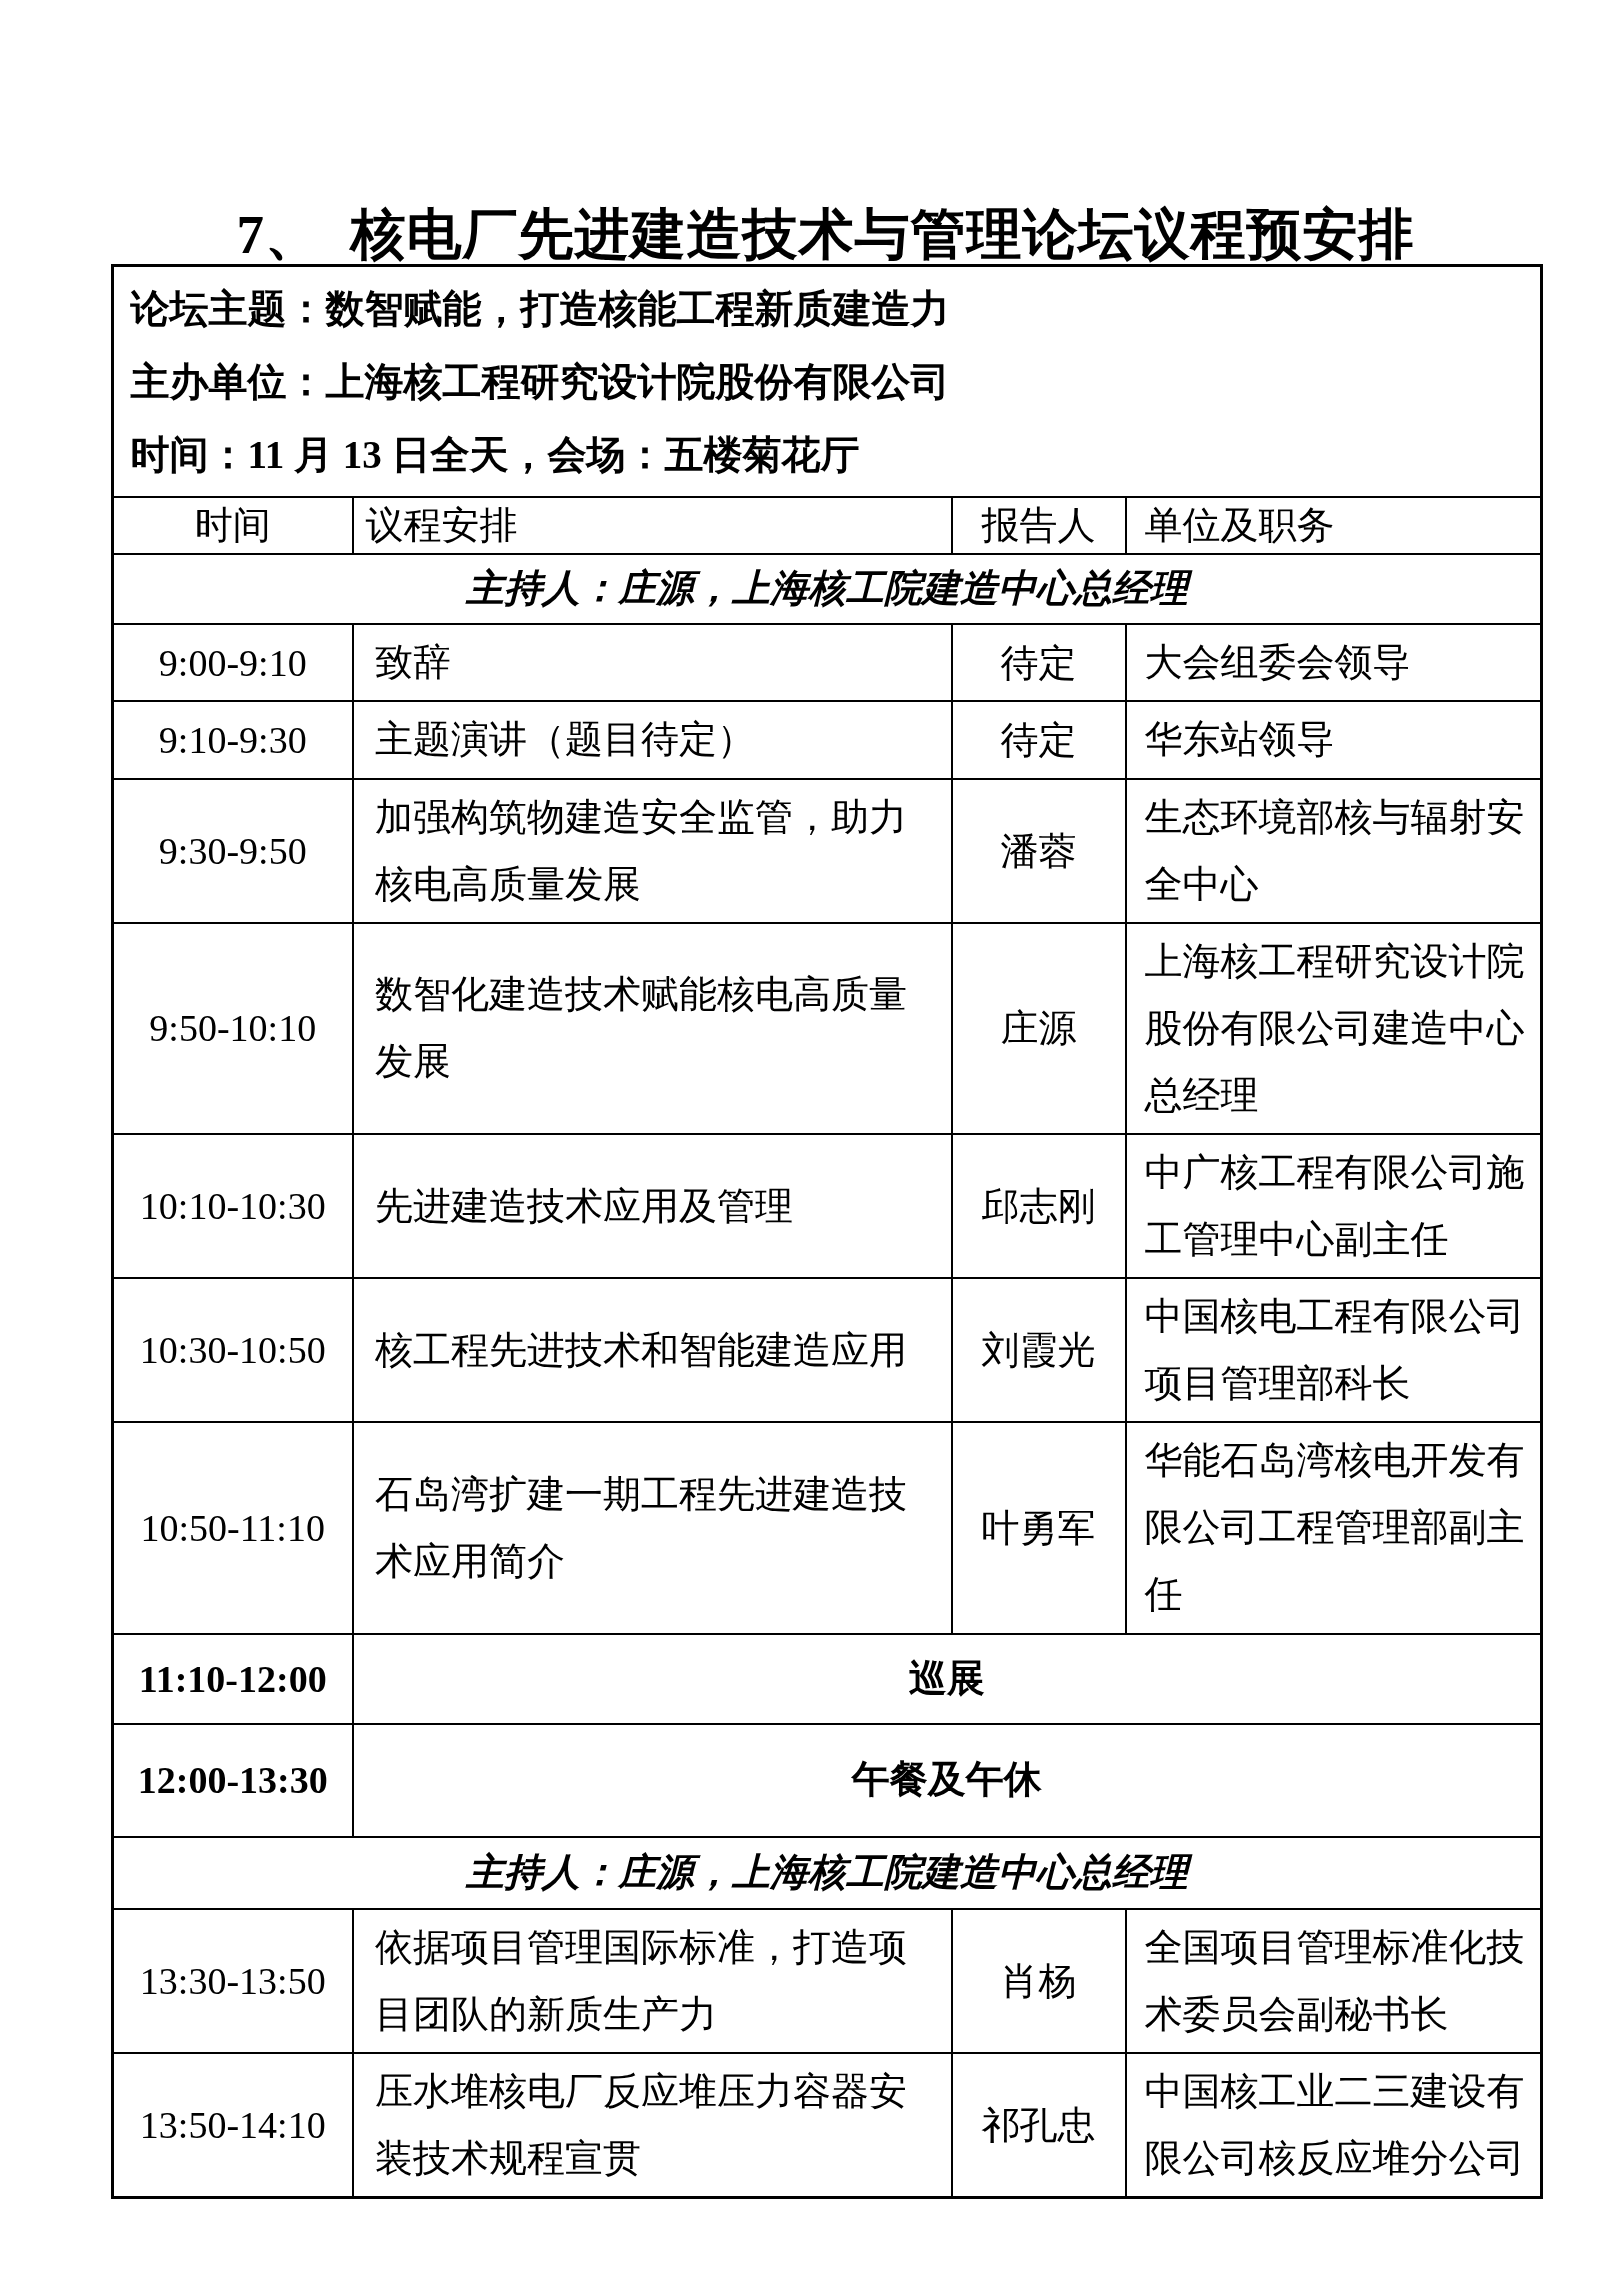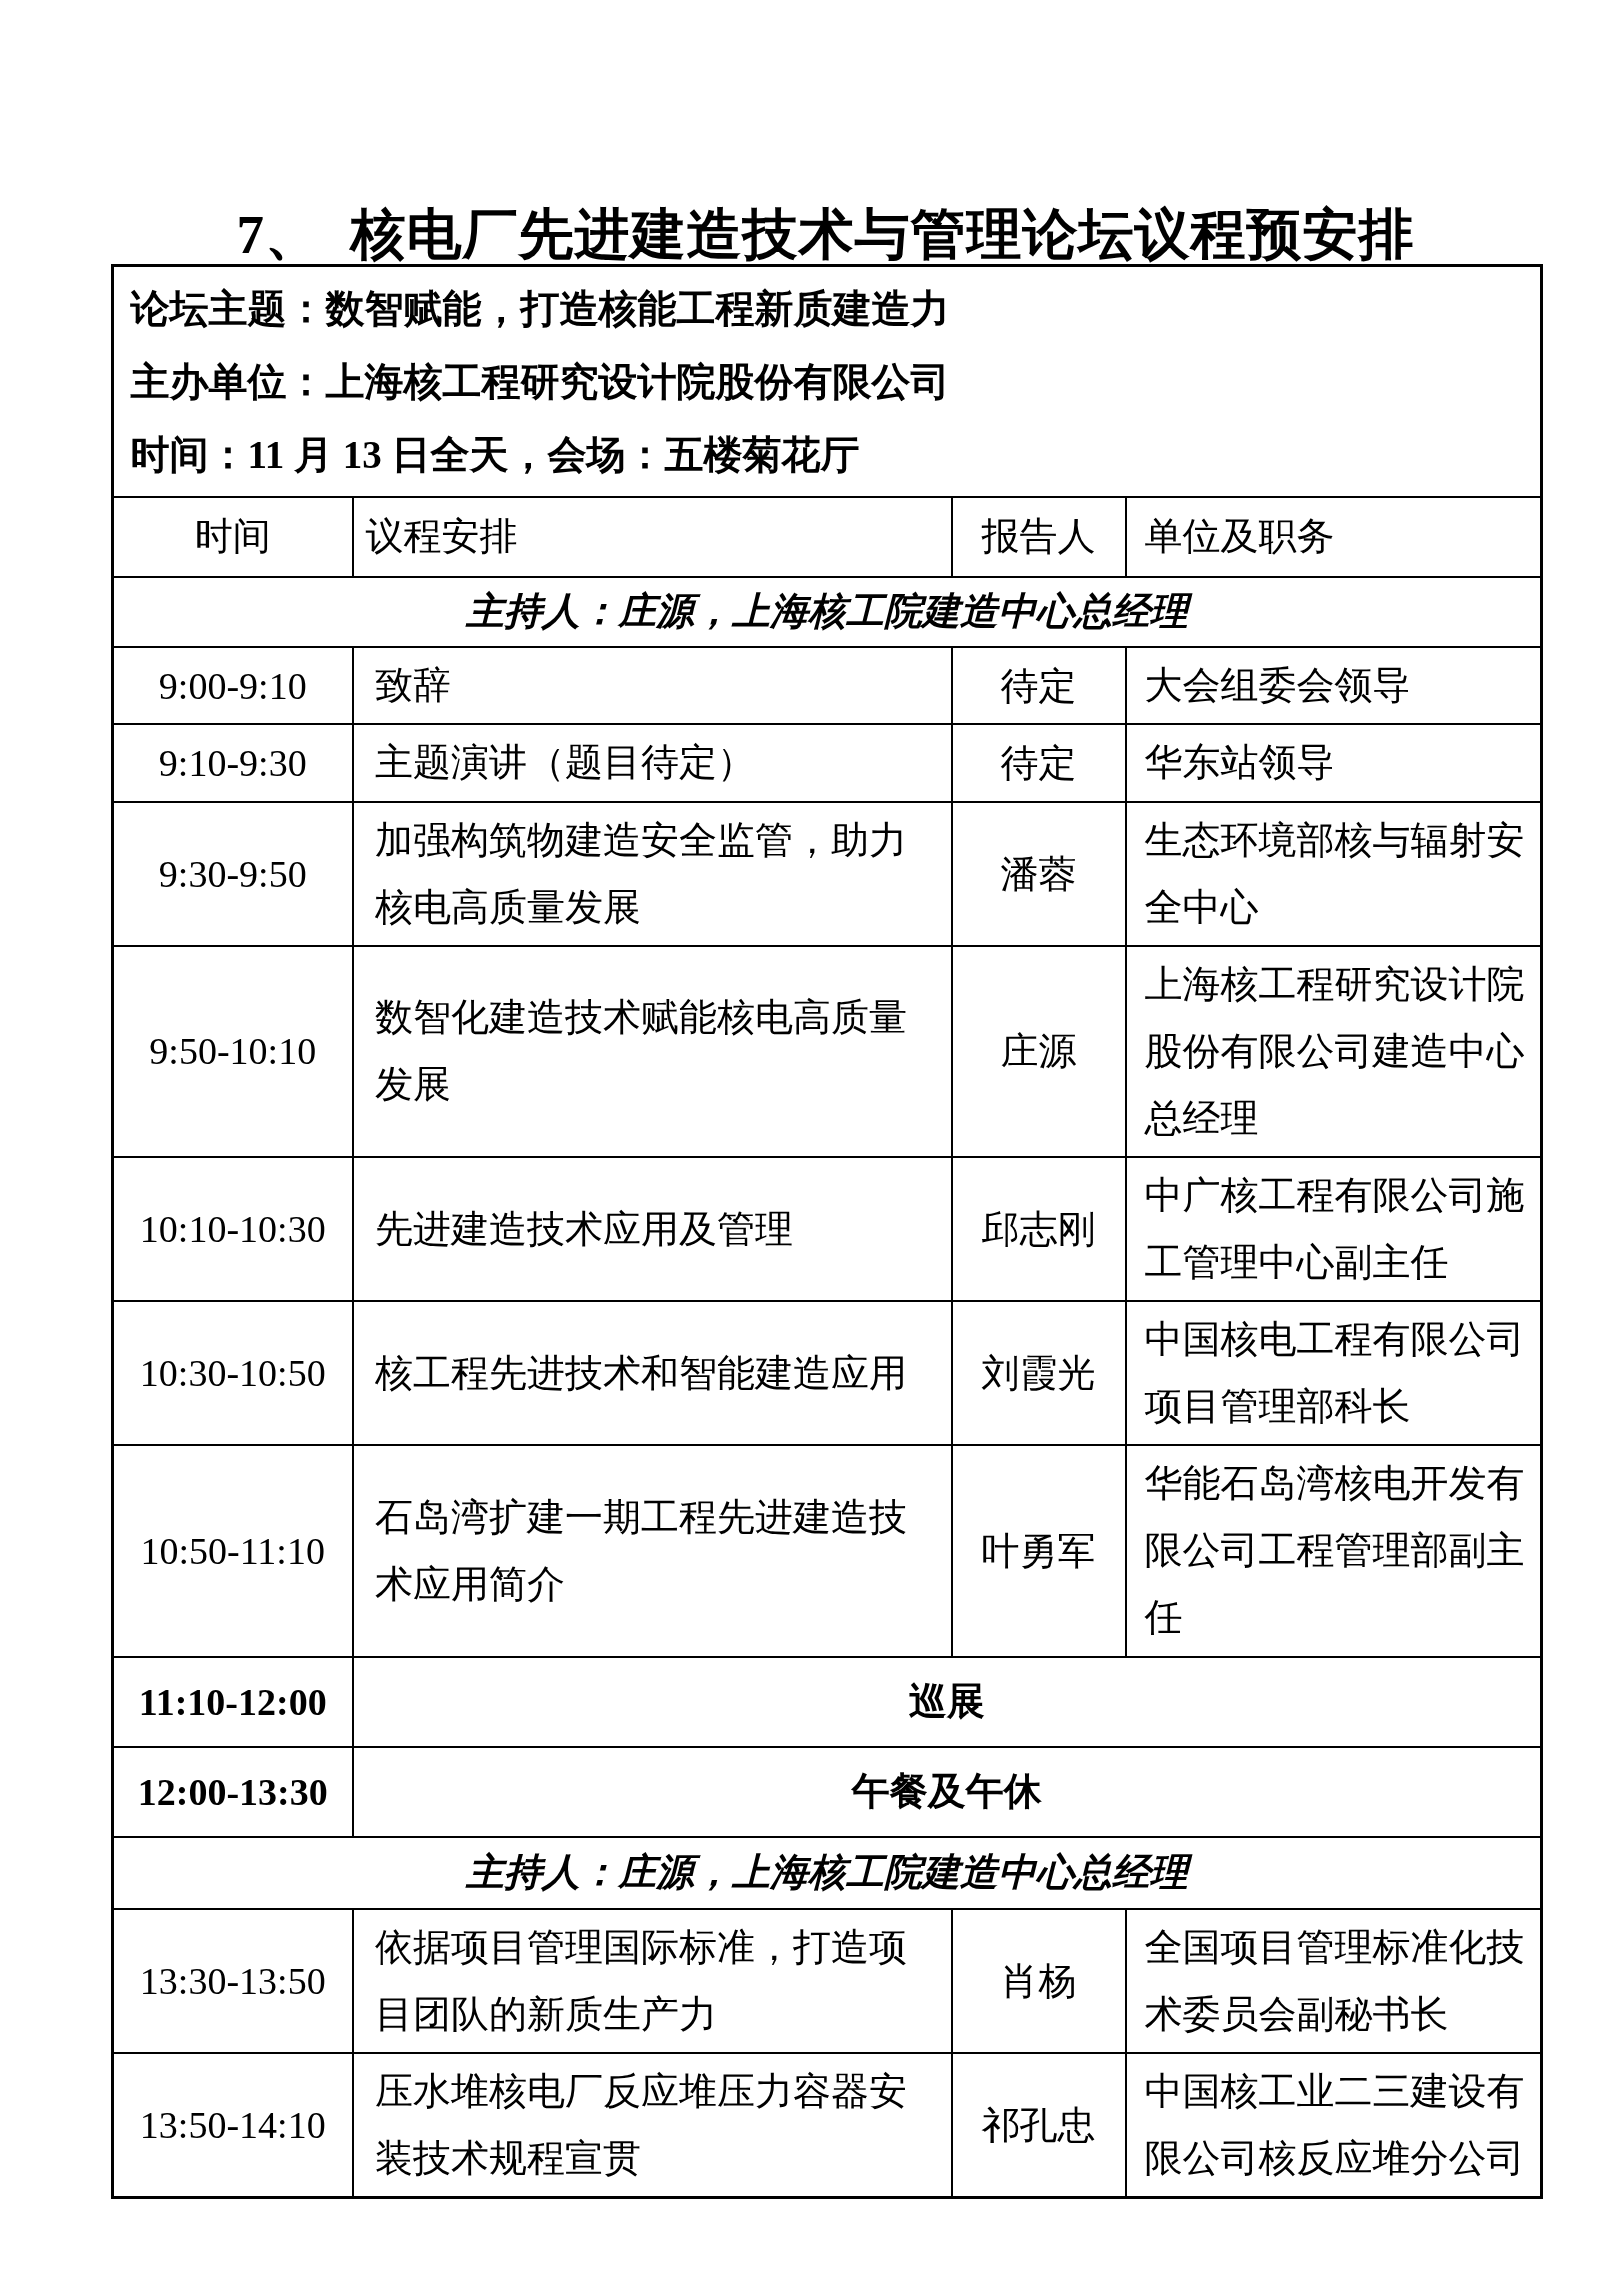--- a/index.html
+++ b/index.html
@@ -111,21 +111,21 @@
 
   <tbody>
       <tr class="info-row" style="height:219px">
     <td colspan="4">
       <div class="info-line">论坛主题：数智赋能，打造核能工程新质建造力</div>
       <div class="info-line">主办单位：上海核工程研究设计院股份有限公司</div>
       <div class="info-line">时间：11 月 13 日全天，会场：五楼菊花厅</div>
     </td>
   </tr>
 
-  <tr class="head-row" style="height:80px">
+  <tr class="head-row" style="height:57px">
     <td class="head-time">时间</td>
     <td class="head-agenda">议程安排</td>
     <td class="head-speaker">报告人</td>
     <td class="head-unit">单位及职务</td>
   </tr>
 
   <tr class="host-row" style="height:70px">
     <td colspan="4">主持人：庄源，上海核工院建造中心总经理</td>
   </tr>
 
@@ -176,21 +176,21 @@
     <td class="agenda-cell">石岛湾扩建一期工程先进建造技术应用简介</td>
     <td class="speaker-cell">叶勇军</td>
     <td class="unit-cell">华能石岛湾核电开发有限公司工程管理部副主任</td>
   </tr>
 
   <tr style="height:90px">
     <td class="time-cell bold-time">11:10-12:00</td>
     <td class="event-label-cell" colspan="3">巡展</td>
   </tr>
 
-  <tr style="height:90px">
+  <tr style="height:113px">
     <td class="time-cell bold-time">12:00-13:30</td>
     <td class="event-label-cell" colspan="3">午餐及午休</td>
   </tr>
 
   <tr class="host-row" style="height:72px">
     <td colspan="4">主持人：庄源，上海核工院建造中心总经理</td>
   </tr>
 
   <tr style="height:126px">
     <td class="time-cell">13:30-13:50</td>

